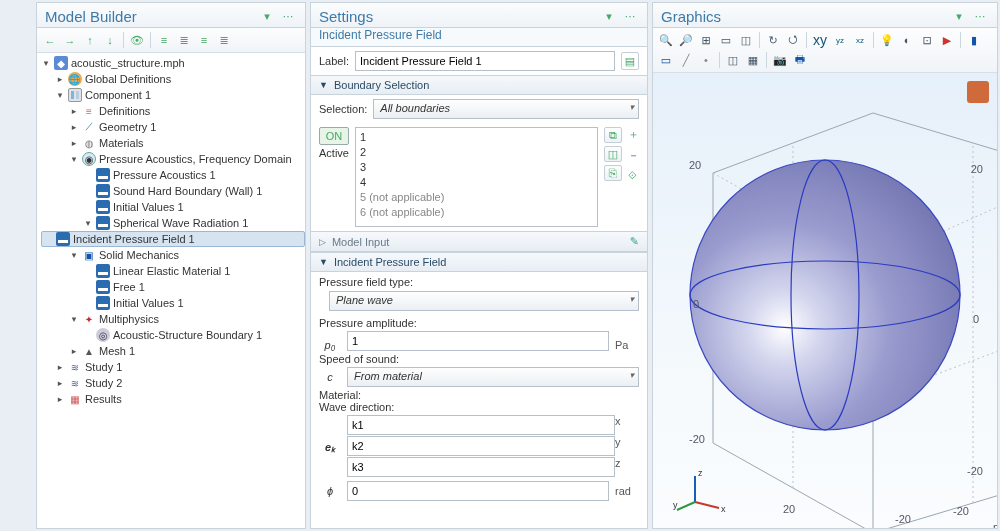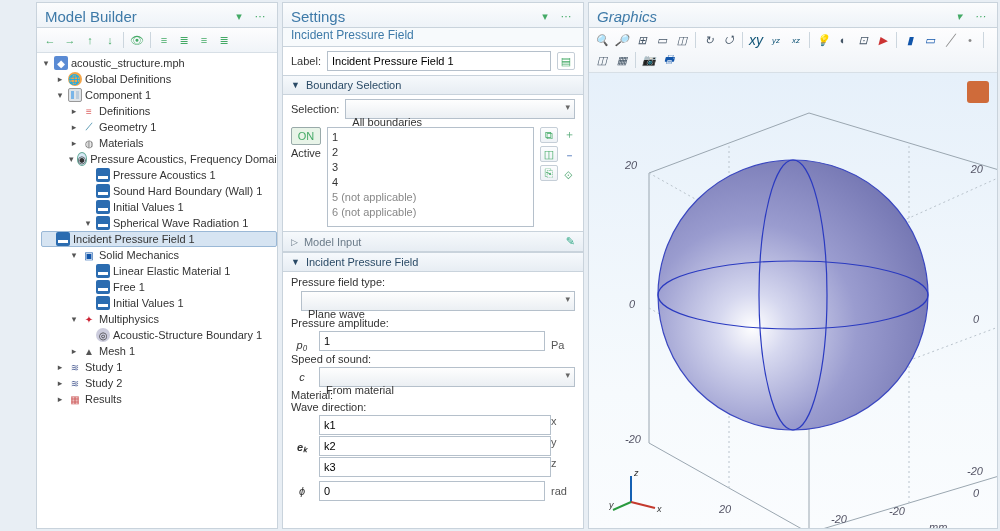--- a/index.html
+++ b/index.html
@@ -14,23 +14,23 @@
     height: 531px;
   }
   .app { display: flex; height: 531px; }
   .panel {
     background: #fff;
     border: 1px solid #c9d3dc;
     display: flex;
     flex-direction: column;
     margin: 2px;
   }
-  .model { width: 242px; margin-left: 36px; }
-  .settings { width: 302px; }
-  .graphics { flex: 1; font-style: italic; }
+  .model { width: 270px; margin-left: 36px; }
+  .settings { width: 338px; }
+  .graphics { flex: 1; }
   .panel-title {
     font-size: 15px;
     color: #3e7aa8;
     padding: 4px 8px 2px 8px;
     display: flex;
     align-items: center;
     justify-content: space-between;
     background: linear-gradient(#fbfcfd,#eef3f8);
     border-bottom: 1px solid #c9d3dc;
     font-weight: 400;
@@ -94,21 +94,21 @@
   .srow label{white-space:nowrap;}
   .tinput{flex:1;border:1px solid #b5c0cb;padding:2px 4px;font-size:11px;height:20px;background:#fff;}
   .section-head{
     background:linear-gradient(#f6f9fc,#e7edf3);
     border-top:1px solid #c9d3dc;border-bottom:1px solid #c9d3dc;
     padding:3px 8px;font-size:11px;color:#2a4a66;
     display:flex;align-items:center;gap:6px;
   }
   .section-head .tw{font-size:9px;}
   .section-head.light{color:#6a7a88;}
-  .select{flex:1;border:1px solid #b5c0cb;background:linear-gradient(#fefefe,#ebeff3);padding:16px 18px 2px 6px;height:20px;font-size:11px;position:relative;}
+  .select{flex:1;border:1px solid #b5c0cb;background:linear-gradient(#fefefe,#ebeff3);padding:2px 18px 2px 6px;height:20px;font-size:11px;position:relative;font-style:italic;}
   .select::after{content:'▾';position:absolute;right:4px;top:2px;color:#666;font-size:9px;}
   .listbox{
     border:1px solid #b5c0cb;background:#fff;height:100px;overflow-y:auto;flex:1;
     padding:2px 4px;font-size:11px;line-height:15px;
   }
   .listbox div{color:#333;}
   .listbox .na{color:#888;}
   .sidebtns{display:flex;flex-direction:column;gap:3px;}
   .sidebtns .tbtn{width:18px;height:16px;border:1px solid #c5ced7;background:linear-gradient(#fcfdfe,#eef2f6);}
   .sidebtns2{display:flex;flex-direction:column;gap:6px;color:#5a7;}

